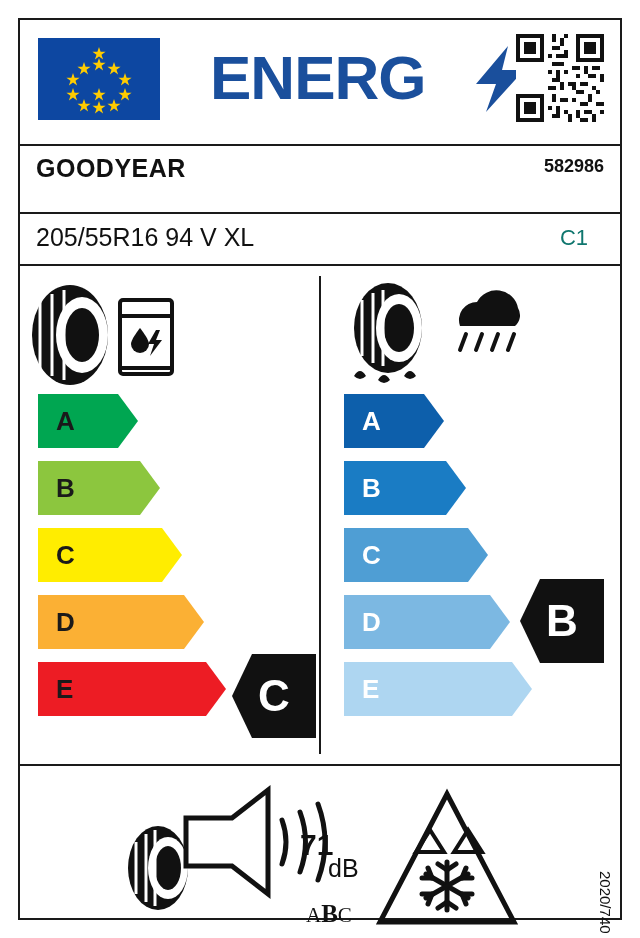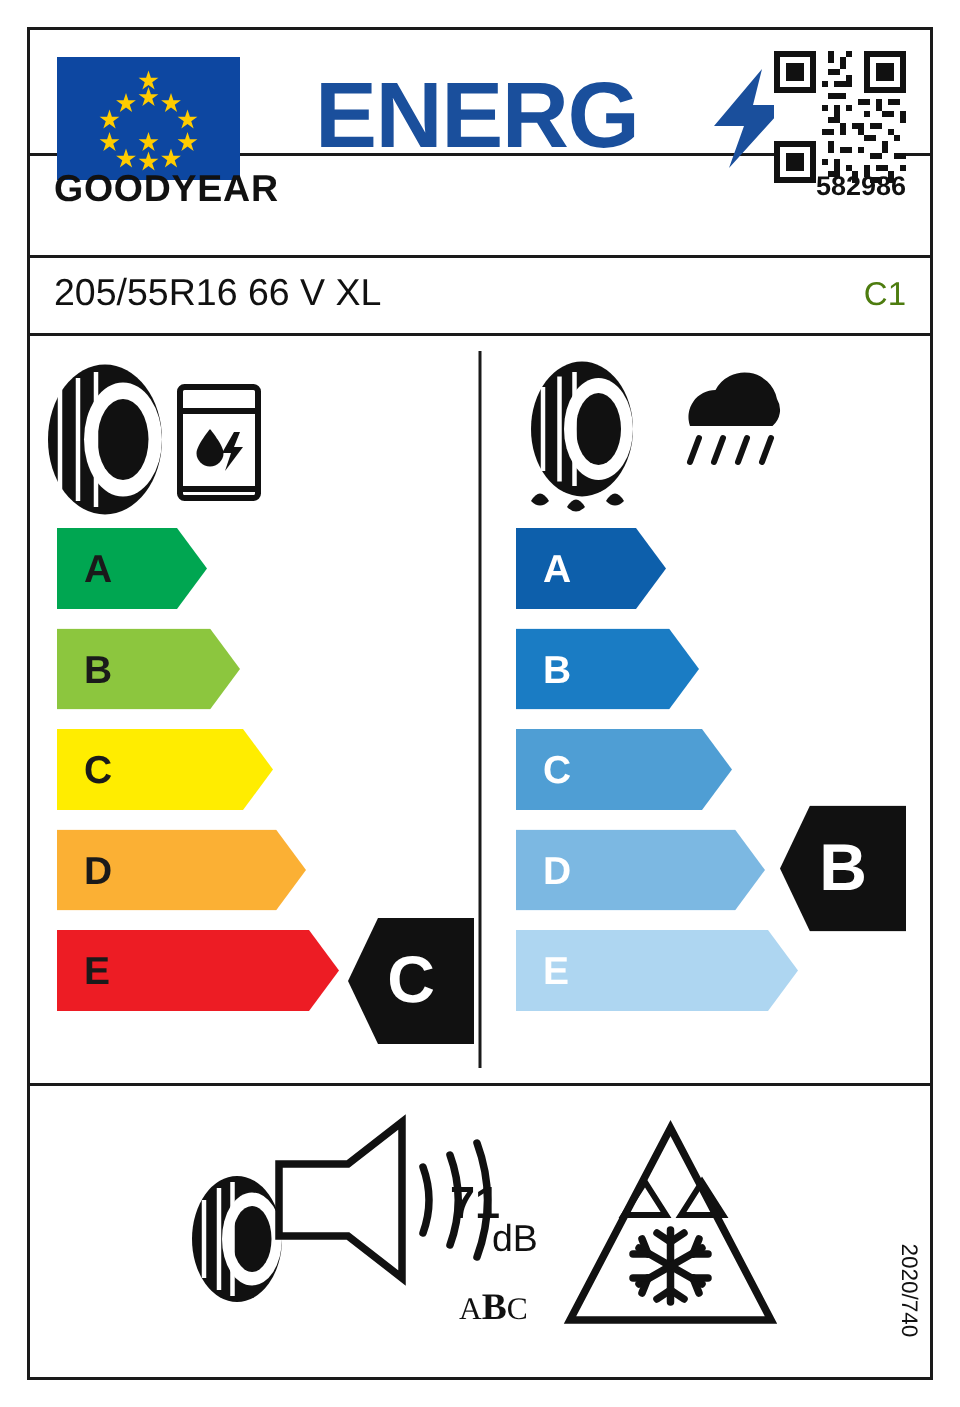--- a/index.html
+++ b/index.html
@@ -18,21 +18,21 @@
     width: 604px;
     height: 902px;
     margin: 18px;
     border: 2px solid #1a1a1a;
     box-sizing: border-box;
   }
 
   
   .header {
     position: relative;
-    height: 84px;
+    height: 126px;
     border-bottom: 2px solid #1a1a1a;
     box-sizing: border-box;
   }
   .eu-flag {
     position: absolute;
     left: 18px;
     top: 18px;
     width: 122px;
     height: 82px;
     background: #0d47a1;
@@ -95,24 +95,24 @@
   }
   .tyre-size {
     position: absolute;
     left: 16px;
     top: 9px;
     font-size: 25px;
     color: #111;
   }
   .class-code {
     position: absolute;
-    right: 16px;
+    right: 32px;
     top: 11px;
     font-size: 22px;
-    color: #4d7c0f;
+    color: #0f766e;
   }
 
   
   .grades {
     position: relative;
     height: 500px;
     border-bottom: 2px solid #1a1a1a;
     box-sizing: border-box;
   }
   .divider {
@@ -352,21 +352,21 @@
       </svg>
     </div>
   </div>
 
   <div class="brand-row">
     <div class="brand-name">GOODYEAR</div>
     <div class="article-no">582986</div>
   </div>
 
   <div class="size-row">
-    <div class="tyre-size">205/55R16 66 V XL</div>
+    <div class="tyre-size">205/55R16 94 V XL</div>
     <div class="class-code">C1</div>
   </div>
 
   <div class="grades">
     <div class="divider"></div>
 
     <div class="panel left">
       <div class="pictogram">
         <svg width="170" height="110" viewBox="0 0 170 110">
 

